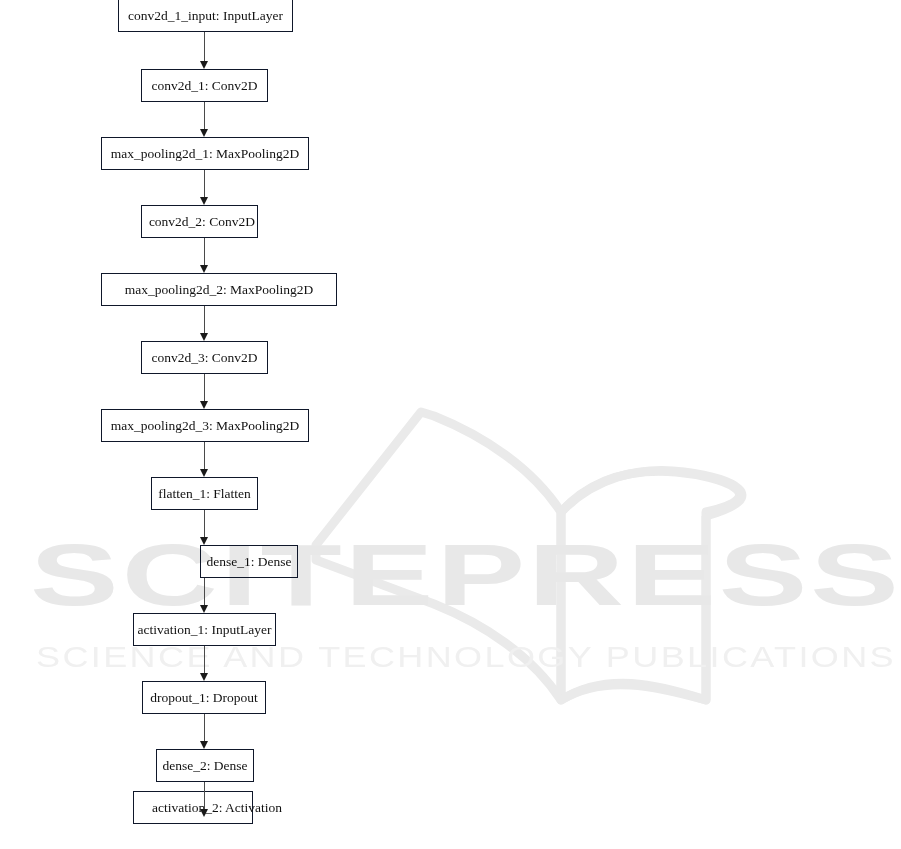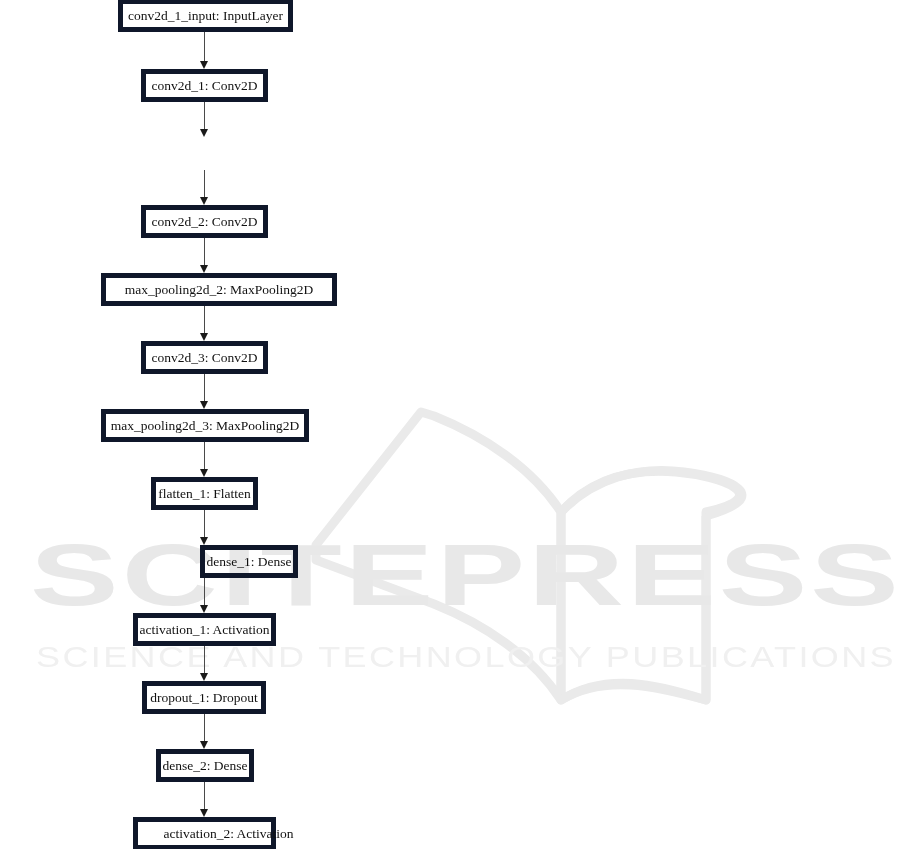--- a/index.html
+++ b/index.html
@@ -44,21 +44,21 @@
   #graph {
     position: absolute;
     left: 0; top: 0;
     width: 901px; height: 849px;
     z-index: 2;
   }
 
   .node {
     position: absolute;
     box-sizing: border-box;
-    border: 5px solid #0f172a;
+    border: 1px solid #0f172a;
     background: transparent;
     display: flex;
     align-items: center;
     justify-content: center;
     height: 33px;
     color: #111111;
     font-size: 13.5px;
     line-height: 1;
     white-space: nowrap;
   }
@@ -160,45 +160,48 @@
       <div class="shaft" style="height:27px;"></div>
       <div class="head" style="top:27px;"></div>
     </div>
 
     <div class="node" style="left:118px; top:-1px; width:175px;">
       <span class="node-label">conv2d_1_input: InputLayer</span>
     </div>
     <div class="node" style="left:141px; top:69px; width:127px;align-items:center;">
       <span class="node-label">conv2d_1: Conv2D</span>
     </div>
-    <div class="node" style="left:141px; top:205px; width:127px;">
+    <div class="node" style="left:101px; top:137px; width:208px;">
+      <span class="node-label">max_pooling2d_1: MaxPooling2D</span>
+    </div>
+    <div class="node" style="left:141px; top:205px; width:117px;justify-content:flex-end;">
       <span class="node-label">conv2d_2: Conv2D</span>
     </div>
     <div class="node" style="left:101px; top:273px; width:236px;">
       <span class="node-label">max_pooling2d_2: MaxPooling2D</span>
     </div>
     <div class="node" style="left:141px; top:341px; width:127px;">
       <span class="node-label">conv2d_3: Conv2D</span>
     </div>
     <div class="node" style="left:101px; top:409px; width:208px;">
       <span class="node-label">max_pooling2d_3: MaxPooling2D</span>
     </div>
     <div class="node" style="left:151px; top:477px; width:107px;">
       <span class="node-label">flatten_1: Flatten</span>
     </div>
     <div class="node" style="left:156px; top:545px; width:98px;margin-left:44px;">
       <span class="node-label">dense_1: Dense</span>
     </div>
     <div class="node" style="left:133px; top:613px; width:143px;">
-      <span class="node-label">activation_1: Activation</span>
+      <span class="node-label">activation_1: InputLayer</span>
     </div>
     <div class="node" style="left:142px; top:681px; width:124px;">
       <span class="node-label">dropout_1: Dropout</span>
     </div>
     <div class="node" style="left:156px; top:749px; width:98px;">
       <span class="node-label">dense_2: Dense</span>
     </div>
-    <div class="node" style="left:133px; top:817px; width:143px;padding-left:48px;">
+    <div class="node" style="left:133px; top:791px; width:120px;padding-left:48px;">
       <span class="node-label">activation_2: Activation</span>
     </div>
 
   </div>
 </div>
 
 </body></html>

